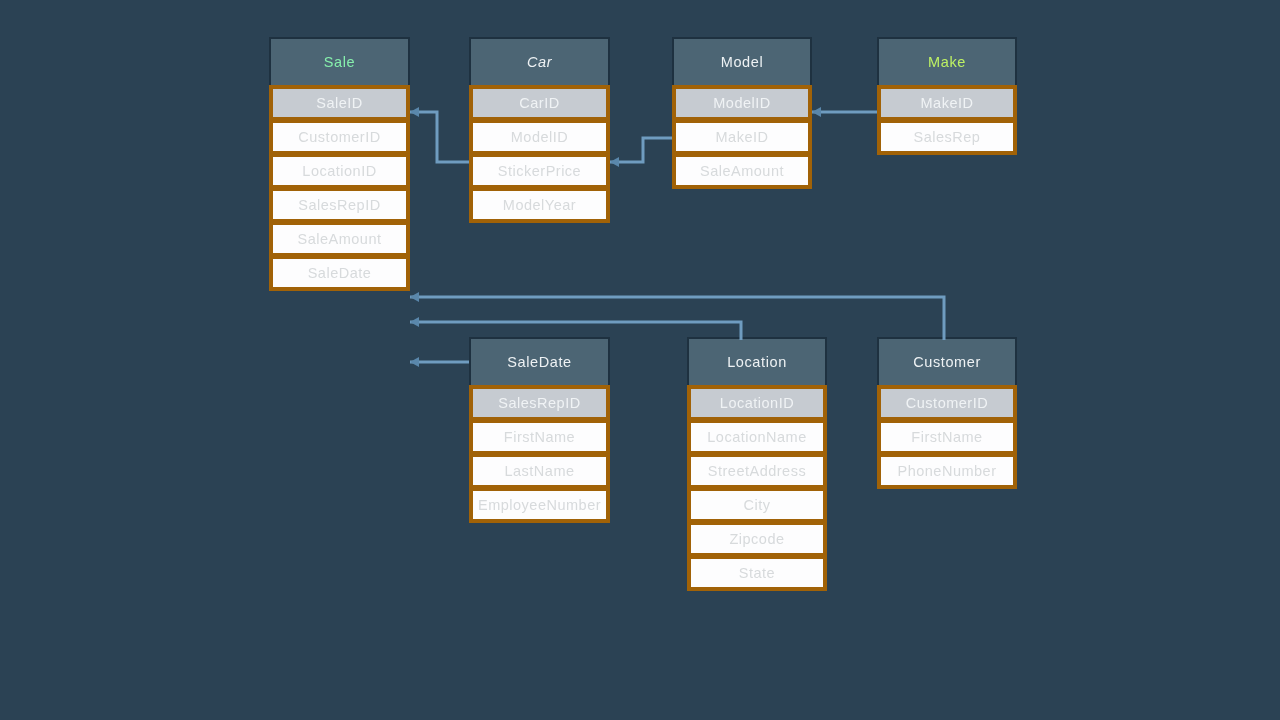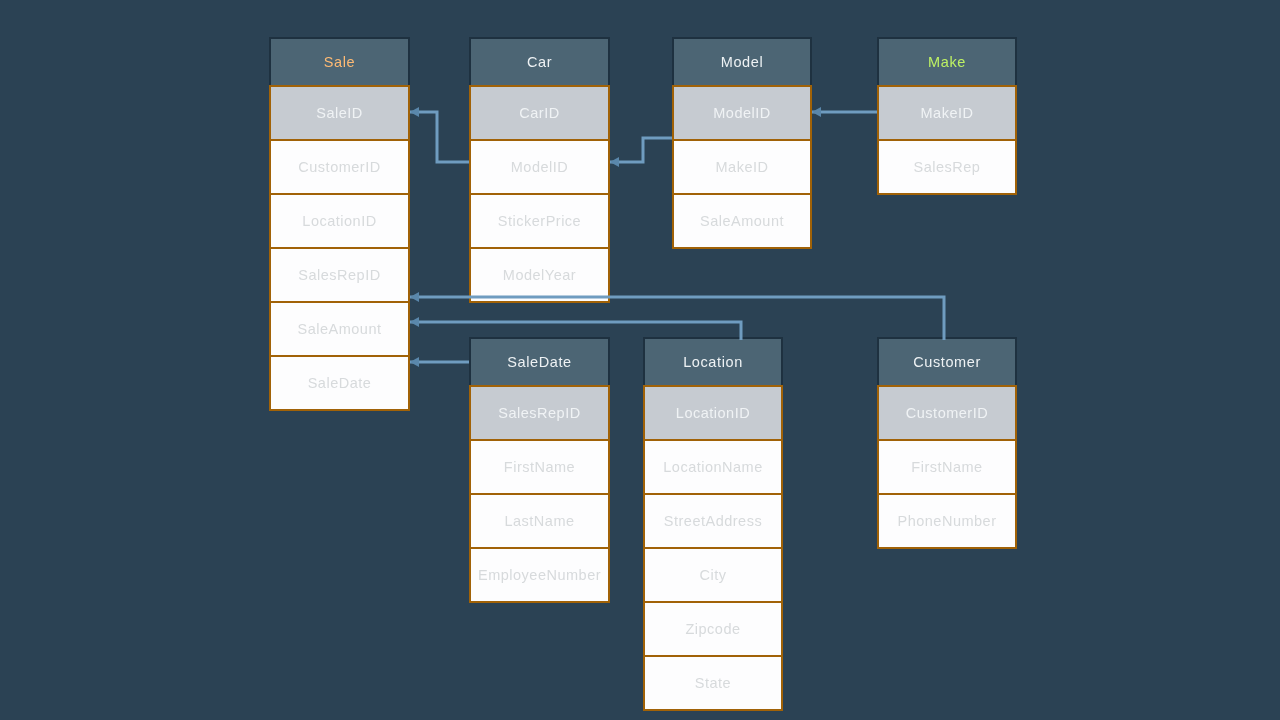--- a/index.html
+++ b/index.html
@@ -14,54 +14,54 @@
   .tbl-header{
     height:50px;
     background:#4c6574;
     color:#eef2f4;
     display:flex;align-items:center;justify-content:center;
     font-size:14.5px;letter-spacing:.6px;
     border:2px solid #1e3140;
     box-sizing:border-box;
   }
   .tbl-row{
-    height:56px;
+    height:36px;
     margin-top:-2px;
     display:flex;align-items:center;justify-content:center;
     font-size:14.5px;letter-spacing:.5px;
-    border:2px solid #a16207;
+    border:4px solid #a16207;
     box-sizing:border-box;
     background:#fdfdfe;
     color:#d7dadc;
   }
   .tbl-row.pk{
     background:#c6cbd1;
     color:#f0f3f5;
   }
   .connector-layer{
     position:absolute;left:0;top:0;
     pointer-events:none;
   }
 </style>
 </head>
 <body>
 
 <div class="canvas" id="canvas">
   <div id="tables-root">
       <div class="erd-table" style="left: 269px; top: 37px; width: 141px;">
-        <div class="tbl-header" style="background: rgb(76, 101, 116); color: #fdba74;">Sale</div>
+        <div class="tbl-header" style="background: rgb(76, 101, 116); color: #86efac;">Sale</div>
         <div class="tbl-row pk">SaleID</div>
         <div class="tbl-row">CustomerID</div>
         <div class="tbl-row">LocationID</div>
         <div class="tbl-row">SalesRepID</div>
         <div class="tbl-row">SaleAmount</div>
         <div class="tbl-row">SaleDate</div>
       </div>
       <div class="erd-table" style="left: 469px; top: 37px; width: 141px;">
-        <div class="tbl-header" style="background: rgb(76, 101, 116); color: rgb(238, 242, 244);">Car</div>
+        <div class="tbl-header" style="background: rgb(76, 101, 116); color: rgb(238, 242, 244); font-style: italic;">Car</div>
         <div class="tbl-row pk">CarID</div>
         <div class="tbl-row">ModelID</div>
         <div class="tbl-row">StickerPrice</div>
         <div class="tbl-row">ModelYear</div>
       </div>
       <div class="erd-table" style="left: 672px; top: 37px; width: 140px;">
         <div class="tbl-header" style="background: rgb(76, 101, 116); color: rgb(238, 242, 244);">Model</div>
         <div class="tbl-row pk">ModelID</div>
         <div class="tbl-row">MakeID</div>
         <div class="tbl-row">SaleAmount</div>
@@ -71,21 +71,21 @@
         <div class="tbl-row pk">MakeID</div>
         <div class="tbl-row">SalesRep</div>
       </div>
       <div class="erd-table" style="left: 469px; top: 337px; width: 141px;">
         <div class="tbl-header" style="background: rgb(76, 101, 116); color: rgb(238, 242, 244);">SaleDate</div>
         <div class="tbl-row pk">SalesRepID</div>
         <div class="tbl-row">FirstName</div>
         <div class="tbl-row">LastName</div>
         <div class="tbl-row">EmployeeNumber</div>
       </div>
-      <div class="erd-table" style="left: 632px; top: 337px; width: 140px; padding-left: 11px;">
+      <div class="erd-table" style="left: 676px; top: 337px; width: 140px; padding-left: 11px;">
         <div class="tbl-header" style="background: rgb(76, 101, 116); color: rgb(238, 242, 244);">Location</div>
         <div class="tbl-row pk">LocationID</div>
         <div class="tbl-row">LocationName</div>
         <div class="tbl-row">StreetAddress</div>
         <div class="tbl-row">City</div>
         <div class="tbl-row">Zipcode</div>
         <div class="tbl-row">State</div>
       </div>
       <div class="erd-table" style="left: 877px; top: 337px; width: 140px;">
         <div class="tbl-header" style="background: rgb(76, 101, 116); color: rgb(238, 242, 244);">Customer</div>

